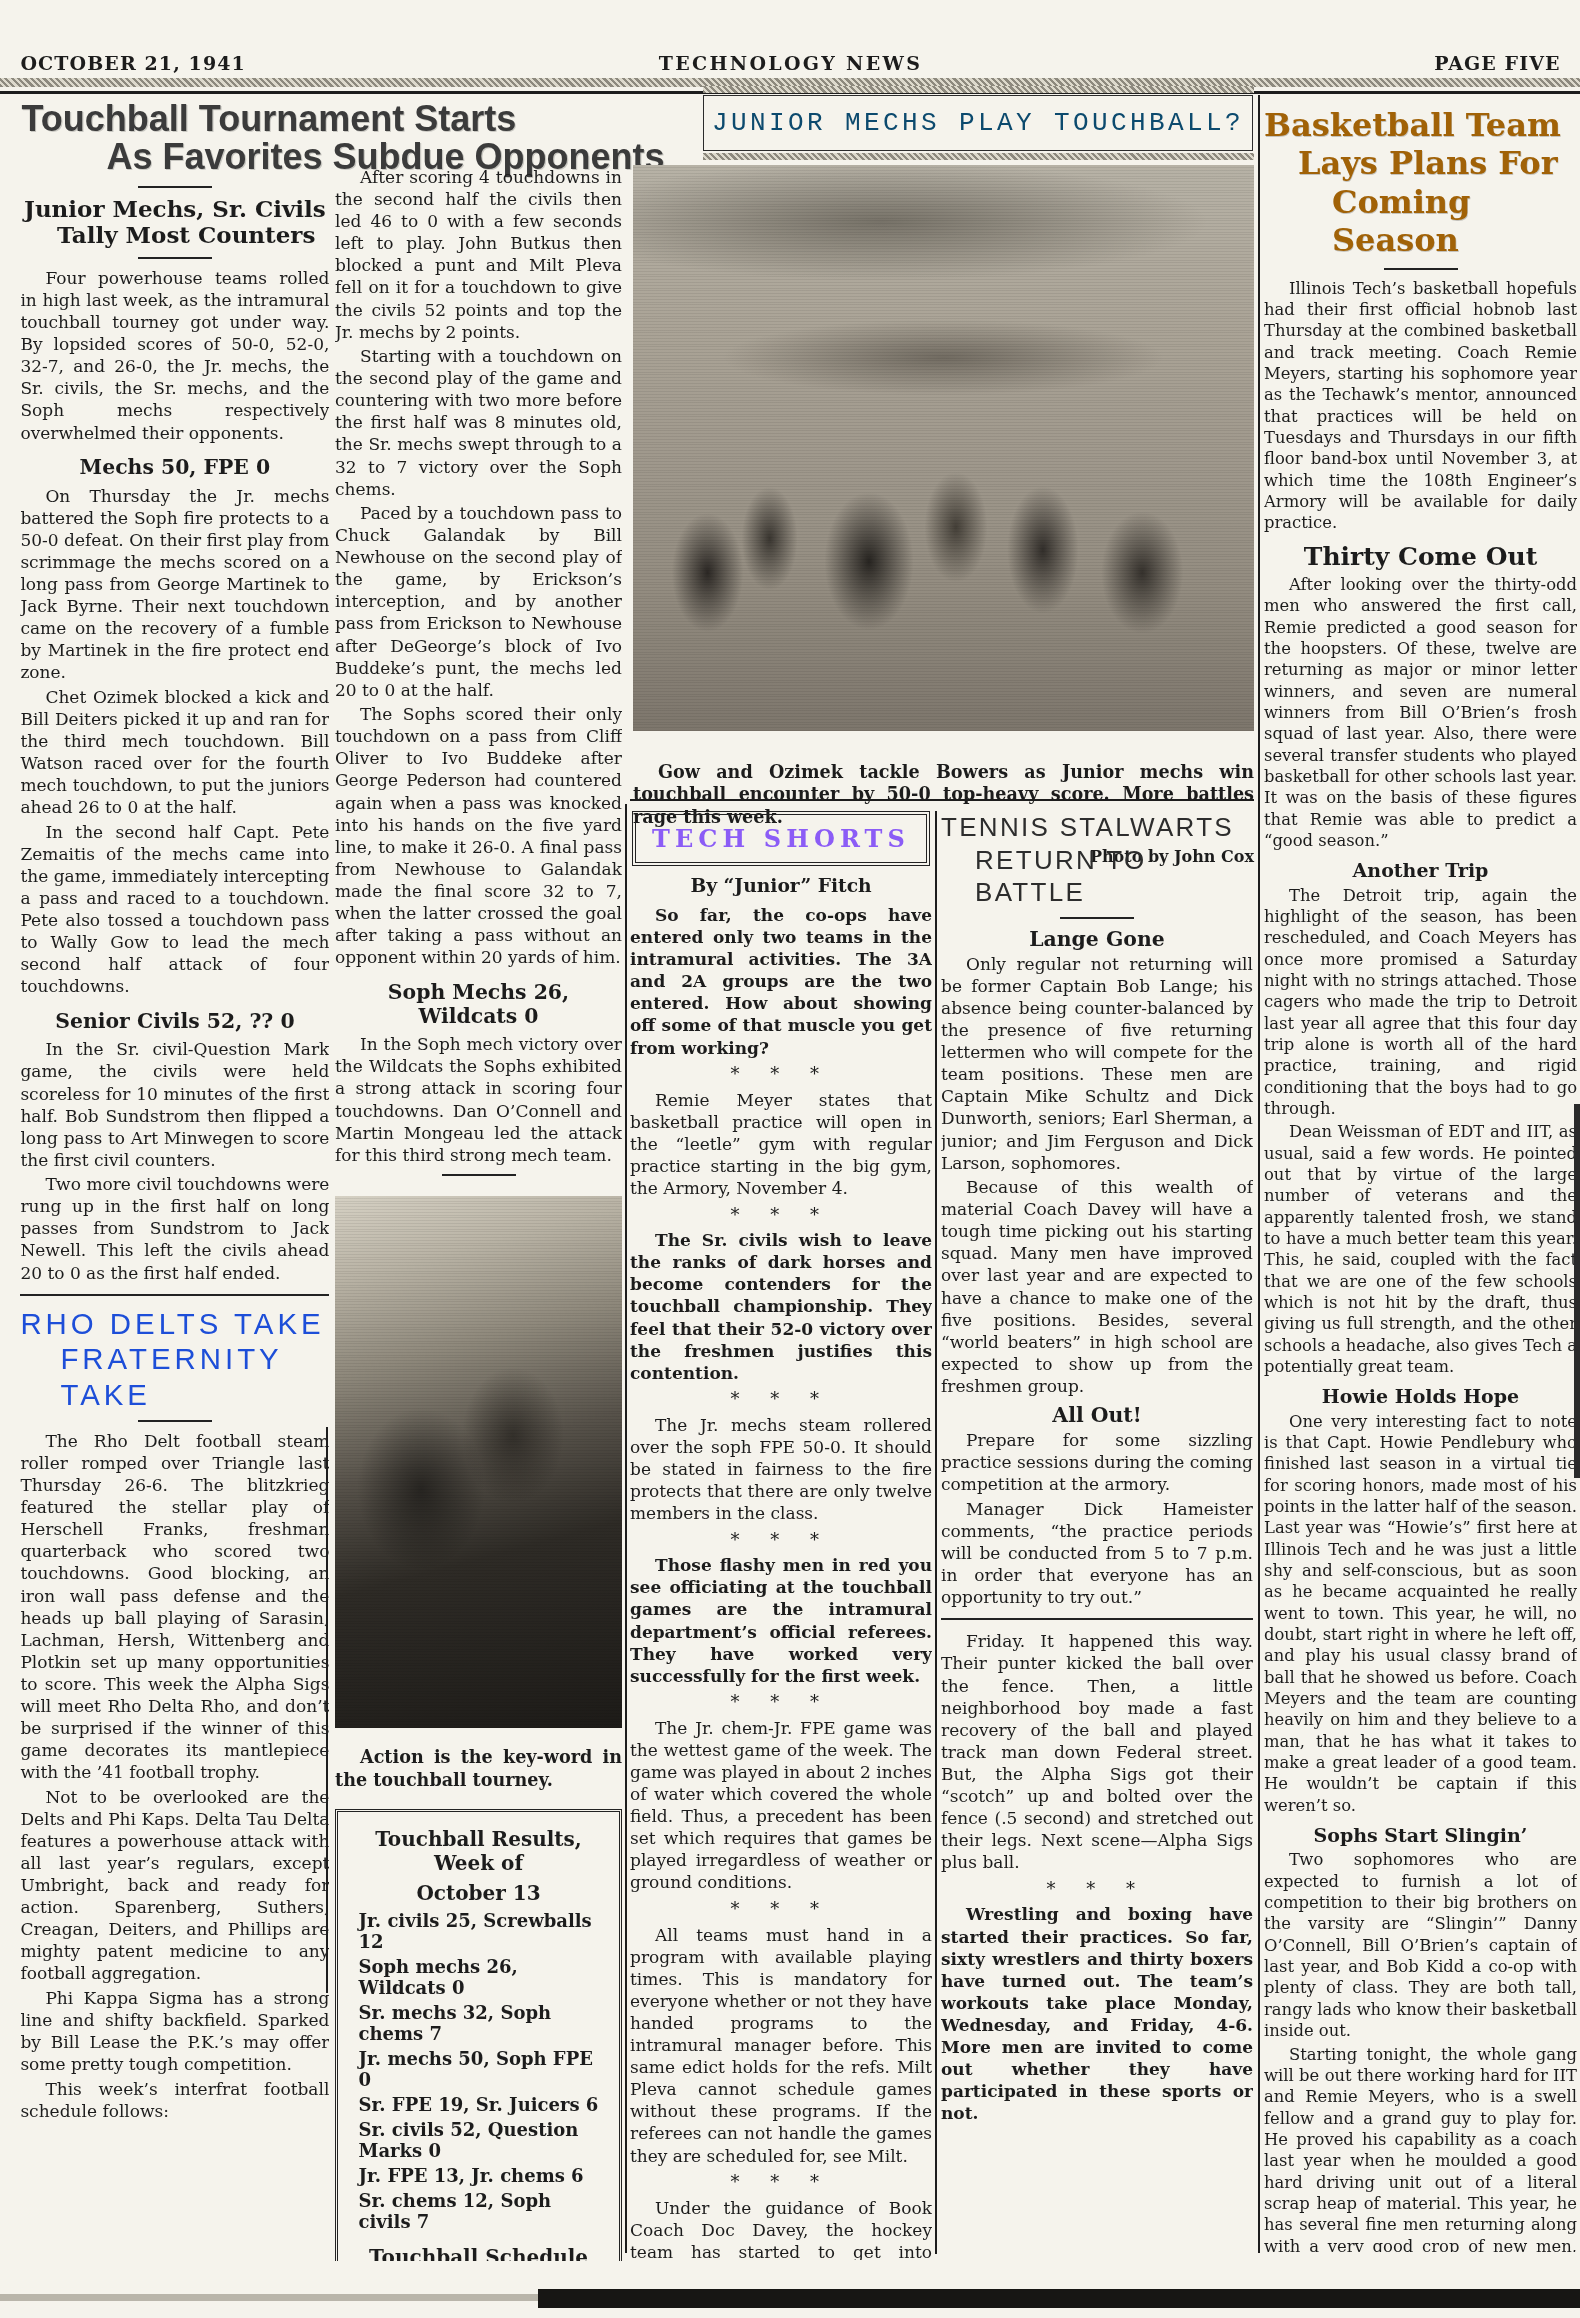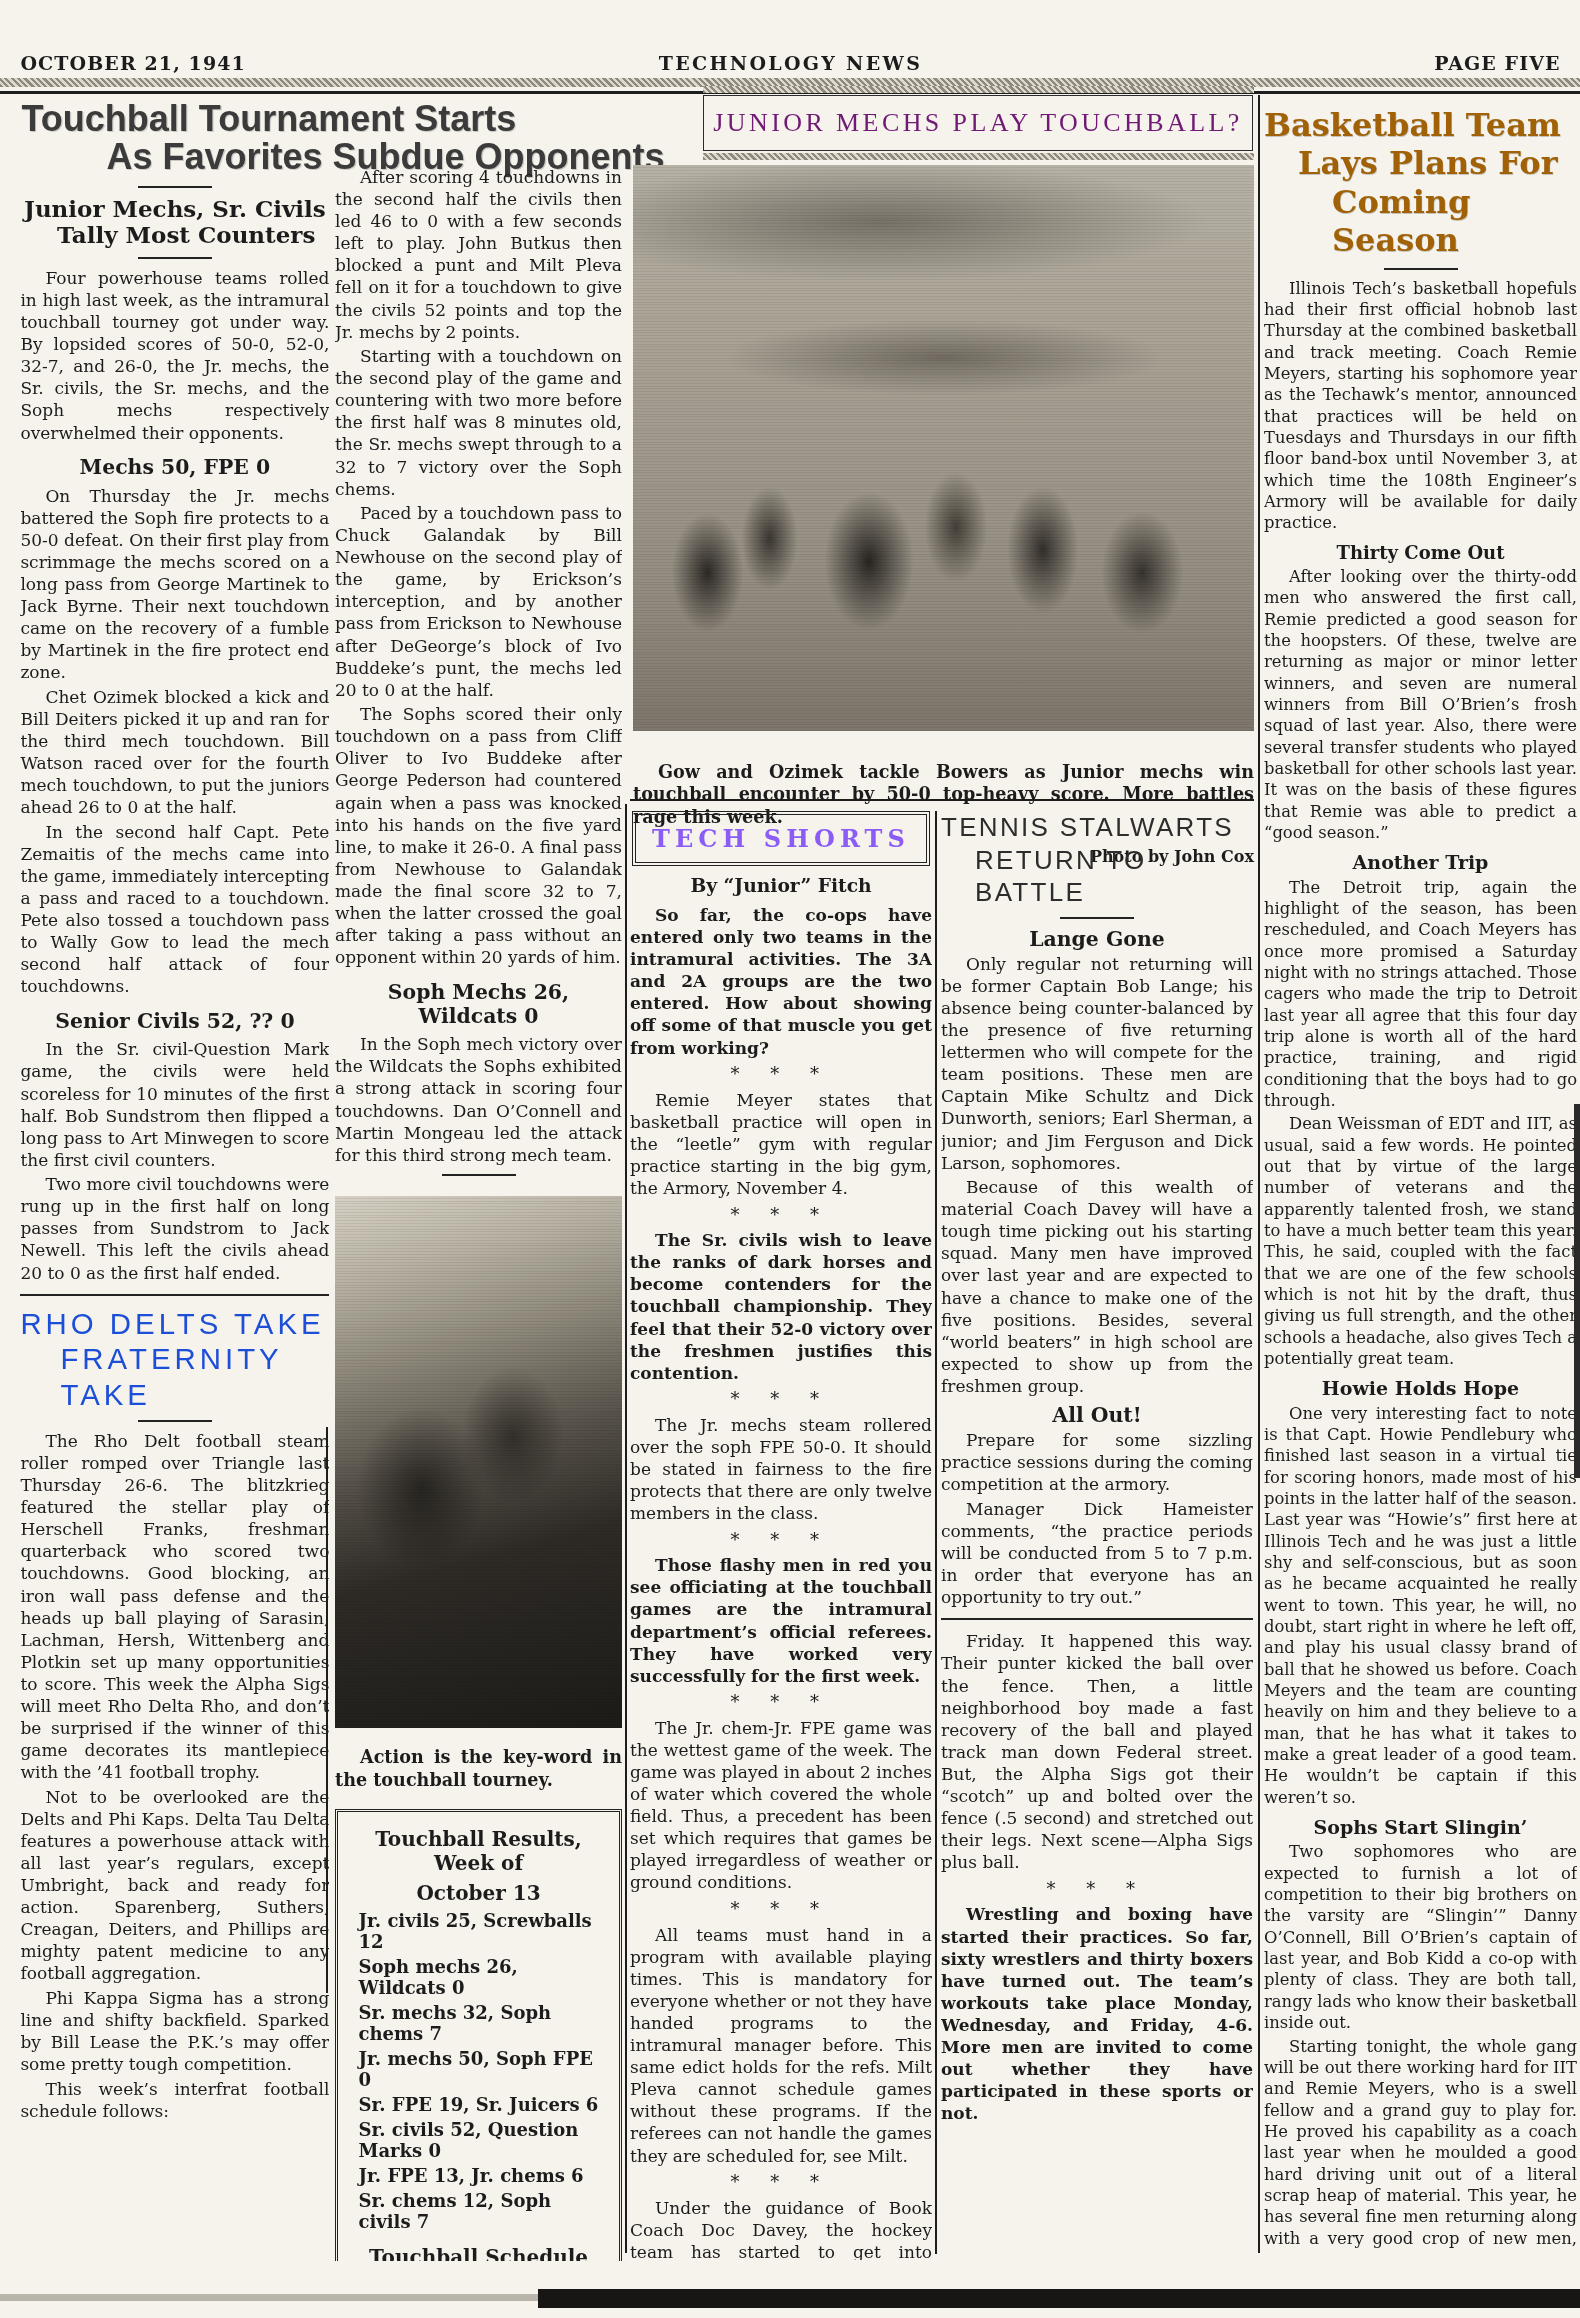--- a/index.html
+++ b/index.html
@@ -23,22 +23,22 @@
           letter-spacing:4px;color:#1d4ed8;line-height:1.2;}
   .rho-hl .l2{padding-left:40px;display:block;}
   .tennis-hl{font-family:"Liberation Sans","DejaVu Sans",sans-serif;font-size:26px;letter-spacing:2.3px;
              color:#2d2d2d;line-height:1.25;}
   .tennis-hl .l2{padding-left:34px;display:block;}
   .bb-hl{font-family:"DejaVu Serif",serif;font-weight:700;font-size:32px;color:#a16207;line-height:1.2;
          text-shadow:0.6px 0.6px 0 rgba(0,0,0,.2);}
   .bb-hl .l2{padding-left:34px;display:block;}
   .bb-hl .l3{padding-left:68px;display:block;}
   .junior-box{border:1.7px solid #2b2b2b;text-align:center;
-              font-family:Liberation Serif, serif;font-size:26px;letter-spacing:3.4px;
-              color:#701a75;display:flex;align-items:center;justify-content:center;}
+              font-family:Liberation Mono, monospace;font-size:26px;letter-spacing:3.4px;
+              color:#0c4a6e;display:flex;align-items:center;justify-content:center;}
   .ts-box{border:4px double #222;text-align:center;padding:9px 4.5px;margin:0 2.3px 8px;}
   .ts-title{font-family:"DejaVu Serif",serif;font-weight:bold;font-size:24px;letter-spacing:5.1px;color:#8b5cf6;}
   .byline{text-align:center;font-weight:bold;font-size:18.7px;margin:3.4px 0 8px;}
 
   
   .col{position:absolute;overflow:hidden;}
   .para{font-size:17px;line-height:1.3;text-align:justify;text-indent:25px;margin:0 0 2.3px;}
   .bold{font-weight:bold;}
   .stars{text-align:center;font-size:18px;letter-spacing:12.5px;margin:4.5px 0;}
   .caption{font-weight:bold;font-size:17.6px;line-height:1.3;text-align:justify;text-indent:25px;}
@@ -199,21 +199,21 @@
   </div>
 
   <div class="col" style="left:1264px;top:106px;width:313px;height:2146px;">
     <div class="bb-hl">
       <span>Basketball Team</span>
       <span class="l2">Lays Plans For</span>
       <span class="l3">Coming Season</span>
     </div>
     <div class="shortrule"></div>
     <p class="para" style="font-size:16.4px;">Illinois Tech’s basketball hopefuls had their first official hobnob last Thursday at the combined basketball and track meeting. Coach Remie Meyers, starting his sophomore year as the Techawk’s mentor, announced that practices will be held on Tuesdays and Thursdays in our fifth floor band-box until November 3, at which time the 108th Engineer’s Armory will be available for daily practice.</p>
-    <h3 class="sub" style="font-size:18px;margin:8px 0 3.4px;">Thirty Come Out</h3>
+    <h3 class="sub" style="font-size:25px;margin:8px 0 3.4px;">Thirty Come Out</h3>
     <p class="para" style="font-size:16.4px;">After looking over the thirty-odd men who answered the first call, Remie predicted a good season for the hoopsters. Of these, twelve are returning as major or minor letter winners, and seven are numeral winners from Bill O’Brien’s frosh squad of last year. Also, there were several transfer students who played basketball for other schools last year. It was on the basis of these figures that Remie was able to predict a “good season.”</p>
     <h3 class="sub" style="font-size:19px;margin:8px 0 3.4px;">Another Trip</h3>
     <p class="para" style="font-size:16.4px;">The Detroit trip, again the highlight of the season, has been rescheduled, and Coach Meyers has once more promised a Saturday night with no strings attached. Those cagers who made the trip to Detroit last year all agree that this four day trip alone is worth all of the hard practice, training, and rigid conditioning that the boys had to go through.</p>
     <p class="para" style="font-size:16.4px;">Dean Weissman of EDT and IIT, as usual, said a few words. He pointed out that by virtue of the large number of veterans and the apparently talented frosh, we stand to have a much better team this year. This, he said, coupled with the fact that we are one of the few schools which is not hit by the draft, thus giving us full strength, and the other schools a headache, also gives Tech a potentially great team.</p>
     <h3 class="sub" style="font-size:19px;margin:8px 0 3.4px;">Howie Holds Hope</h3>
     <p class="para" style="font-size:16.4px;">One very interesting fact to note is that Capt. Howie Pendlebury who finished last season in a virtual tie for scoring honors, made most of his points in the latter half of the season. Last year was “Howie’s” first here at Illinois Tech and he was just a little shy and self-conscious, but as soon as he became acquainted he really went to town. This year, he will, no doubt, start right in where he left off, and play his usual classy brand of ball that he showed us before. Coach Meyers and the team are counting heavily on him and they believe to a man, that he has what it takes to make a great leader of a good team. He wouldn’t be captain if this weren’t so.</p>
     <h3 class="sub" style="font-size:19px;margin:8px 0 3.4px;">Sophs Start Slingin’</h3>
     <p class="para" style="font-size:16.4px;">Two sophomores who are expected to furnish a lot of competition to their big brothers on the varsity are “Slingin’” Danny O’Connell, Bill O’Brien’s captain of last year, and Bob Kidd a co-op with plenty of class. They are both tall, rangy lads who know their basketball inside out.</p>
     <p class="para" style="font-size:16.4px;">Starting tonight, the whole gang will be out there working hard for IIT and Remie Meyers, who is a swell fellow and a grand guy to play for. He proved his capability as a coach last year when he moulded a good hard driving unit out of a literal scrap heap of material. This year, he has several fine men returning along with a very good crop of new men, and we don’t see why he shouldn’t turn out a winning team—perhaps one of the greatest teams in recent years.</p>
   </div>

